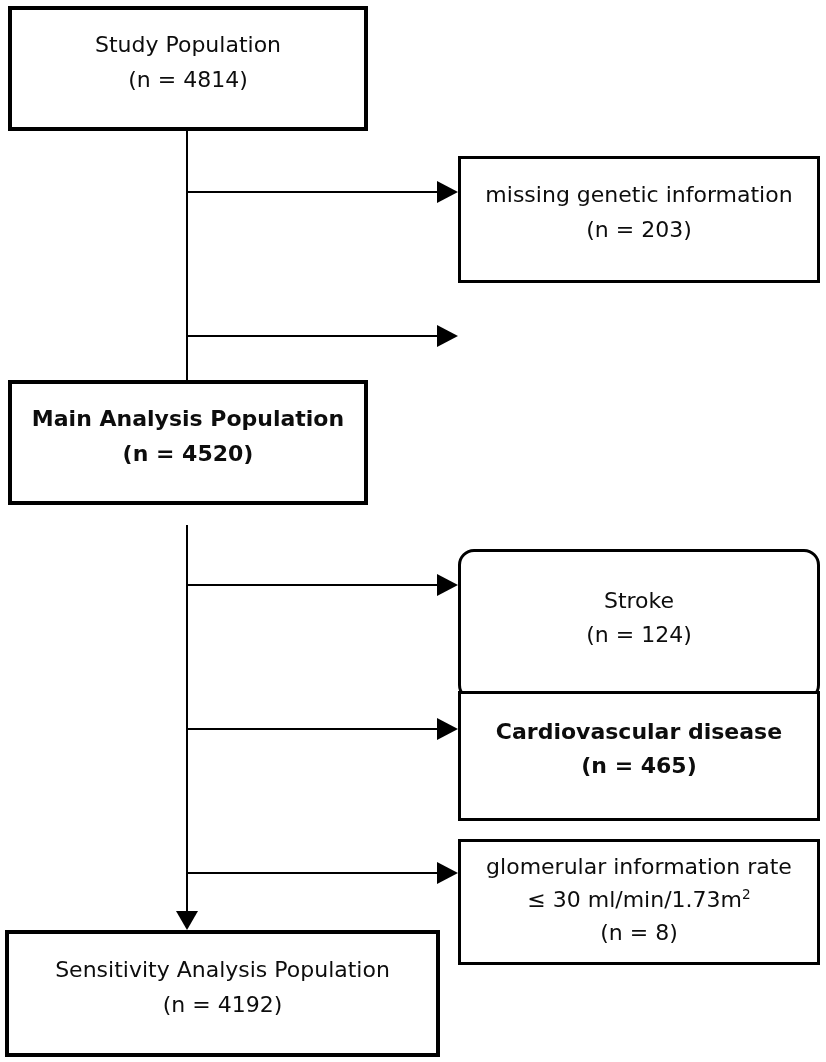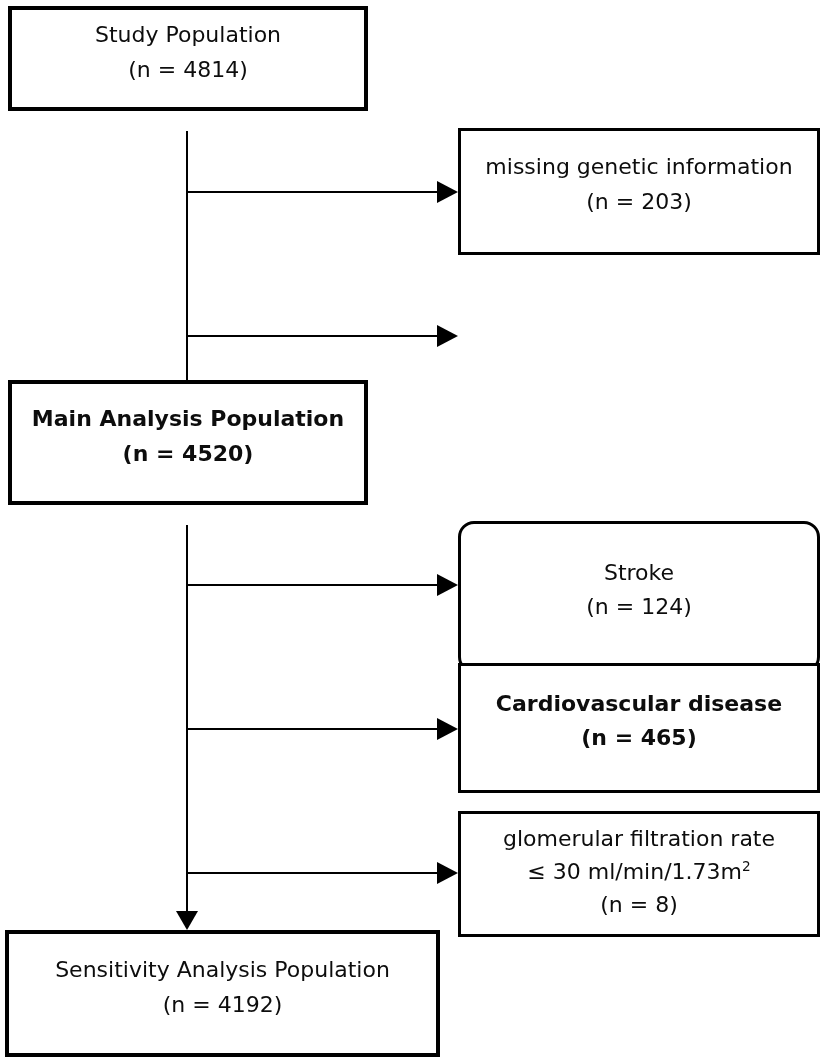--- a/index.html
+++ b/index.html
@@ -28,27 +28,27 @@
     border: 4px solid #000000;
     display: flex;
     flex-direction: column;
     align-items: center;
     justify-content: center;
     text-align: center;
     font-size: 22px;
     line-height: 1.55;
     padding: 0 6px 12px 6px;
   }
-  .node.right { border-width: 3px; padding-bottom: 14px; }
+  .node.right { border-width: 3px; padding-bottom: 14px; margin-top: 28px; }
   .node.three-line { padding-bottom: 6px; line-height: 1.5; }
   .node-label, .node-detail, .node-count { white-space: nowrap; }
   sup { font-size: 0.62em; line-height: 0; }
 
   
-  #node-study        { left: 8px;   top: 6px;   width: 360px; height: 105px; }
+  #node-study        { left: 8px;   top: 6px;   width: 360px; height: 125px; }
   #node-missing-gen  { left: 458px; top: 128px; width: 362px; height: 127px; }
   #node-missing-bnp  { left: 458px; top: 272px; width: 362px; height: 127px; }
   #node-main         { left: 8px;   top: 380px; width: 360px; height: 125px; font-weight: bold; }
   #node-stroke       { left: 458px; top: 521px; width: 362px; height: 152px; border-radius: 16px; }
   #node-cvd          { left: 458px; top: 663px; width: 362px; height: 130px; font-weight: bold; }
   #node-gfr          { left: 458px; top: 811px; width: 362px; height: 126px; }
   #node-sensitivity  { left: 5px;   top: 930px; width: 435px; height: 127px; }
 </style>
 </head>
 <body>
@@ -106,21 +106,21 @@
     <span class="node-label">Stroke</span>
     <span class="node-count">(n = 124)</span>
   </div>
 
   <div class="node right" id="node-cvd">
     <span class="node-label">Cardiovascular disease</span>
     <span class="node-count">(n = 465)</span>
   </div>
 
   <div class="node right three-line" id="node-gfr">
-    <span class="node-label">glomerular filtration rate</span>
+    <span class="node-label">glomerular information rate</span>
     <span class="node-detail"><span>≤ 30 ml/min/1.73m</span><sup>2</sup></span>
     <span class="node-count">(n = 8)</span>
   </div>
 
   <div class="node" id="node-sensitivity">
     <span class="node-label">Sensitivity Analysis Population</span>
     <span class="node-count">(n = 4192)</span>
   </div>
 
 </div>

